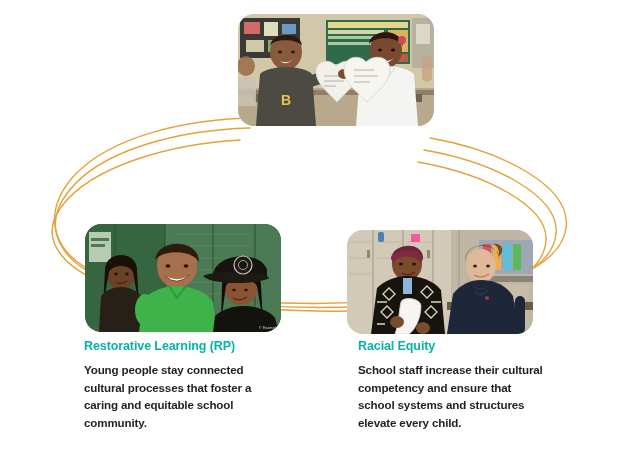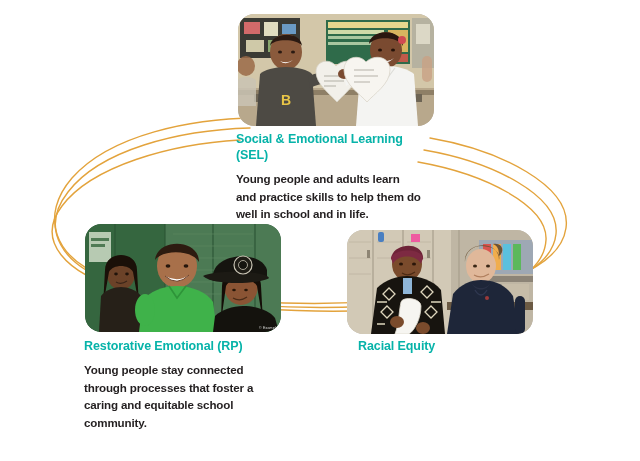--- a/index.html
+++ b/index.html
@@ -182,24 +182,20 @@
         <path d="M116,56 h20 M116,62 h24 M116,68 h16" stroke="#9a958a" stroke-width="0.7" fill="none"></path>
 
         <ellipse cx="8" cy="52" rx="9" ry="10" fill="#9a6a48" opacity=".85"></ellipse>
         <path d="M0,66 C2,62 14,62 18,66 L18,92 L0,92 Z" fill="#c9c3b4" opacity=".85"></path>
 
         <rect x="184" y="42" width="10" height="26" rx="5" fill="#c9a184" opacity=".8"></rect>
       </g>
     </svg>
   </div>
 
-  <div class="block block-sel">
-    <h2>Social &amp; Emotional Learning (SEL)</h2>
-    <p>Young people and adults learn and practice skills to help them do well in school and in life.</p>
-  </div>
 
   <div class="photo photo-rp">
     <svg width="196" height="108" viewBox="0 0 196 108" xmlns="http://www.w3.org/2000/svg">
       <defs>
         <clipPath id="clipRp">
             <rect x="0" y="0" width="196" height="108" rx="16" ry="16"></rect>
           </clipPath>
       </defs>
       <g clip-path="url(#clipRp)">
 
@@ -254,22 +250,22 @@
         <ellipse cx="149" cy="66" rx="1.8" ry="1.2" fill="#271608"></ellipse>
         <ellipse cx="161" cy="66" rx="1.8" ry="1.2" fill="#271608"></ellipse>
         <path d="M148,74 Q155,78 162,73" stroke="#4a2c18" stroke-width="1.2" fill="none"></path>
         <path d="M130,92 C136,86 148,82 158,82 C170,82 184,86 190,94 L194,108 L128,108 Z" fill="#14120d"></path>
       </g>
     </svg>
     <span class="watermark">© Example</span>
   </div>
 
   <div class="block block-rp">
-    <h2>Restorative Emotional (RP)</h2>
-    <p>Young people stay connected through processes that foster a caring and equitable school community.</p>
+    <h2>Restorative Learning (RP)</h2>
+    <p>Young people stay connected cultural processes that foster a caring and equitable school community.</p>
   </div>
 
   <div class="photo photo-re">
     <svg width="186" height="104" viewBox="0 0 186 104" xmlns="http://www.w3.org/2000/svg">
       <defs>
         <clipPath id="clipRe">
             <rect x="0" y="0" width="186" height="104" rx="16" ry="16"></rect>
           </clipPath>
       </defs>
       <g clip-path="url(#clipRe)">
@@ -347,15 +343,16 @@
         <path d="M124,52 C128,62 140,62 144,52 C140,60 128,60 124,52 Z" fill="#2a3146"></path>
         <path d="M128,60 q6,10 12,0" stroke="#2f3750" stroke-width="1.4" fill="none"></path>
         <circle cx="140" cy="68" r="2" fill="#9c3a3a"></circle>
         <rect x="168" y="66" width="10" height="38" rx="5" fill="#1e2639"></rect>
       </g>
     </svg>
   </div>
 
   <div class="block block-re">
     <h2>Racial Equity</h2>
+    <p>School staff increase their cultural competency and ensure that school systems and structures elevate every child.</p>
   </div>
 
 </div>
 
 </body></html>

